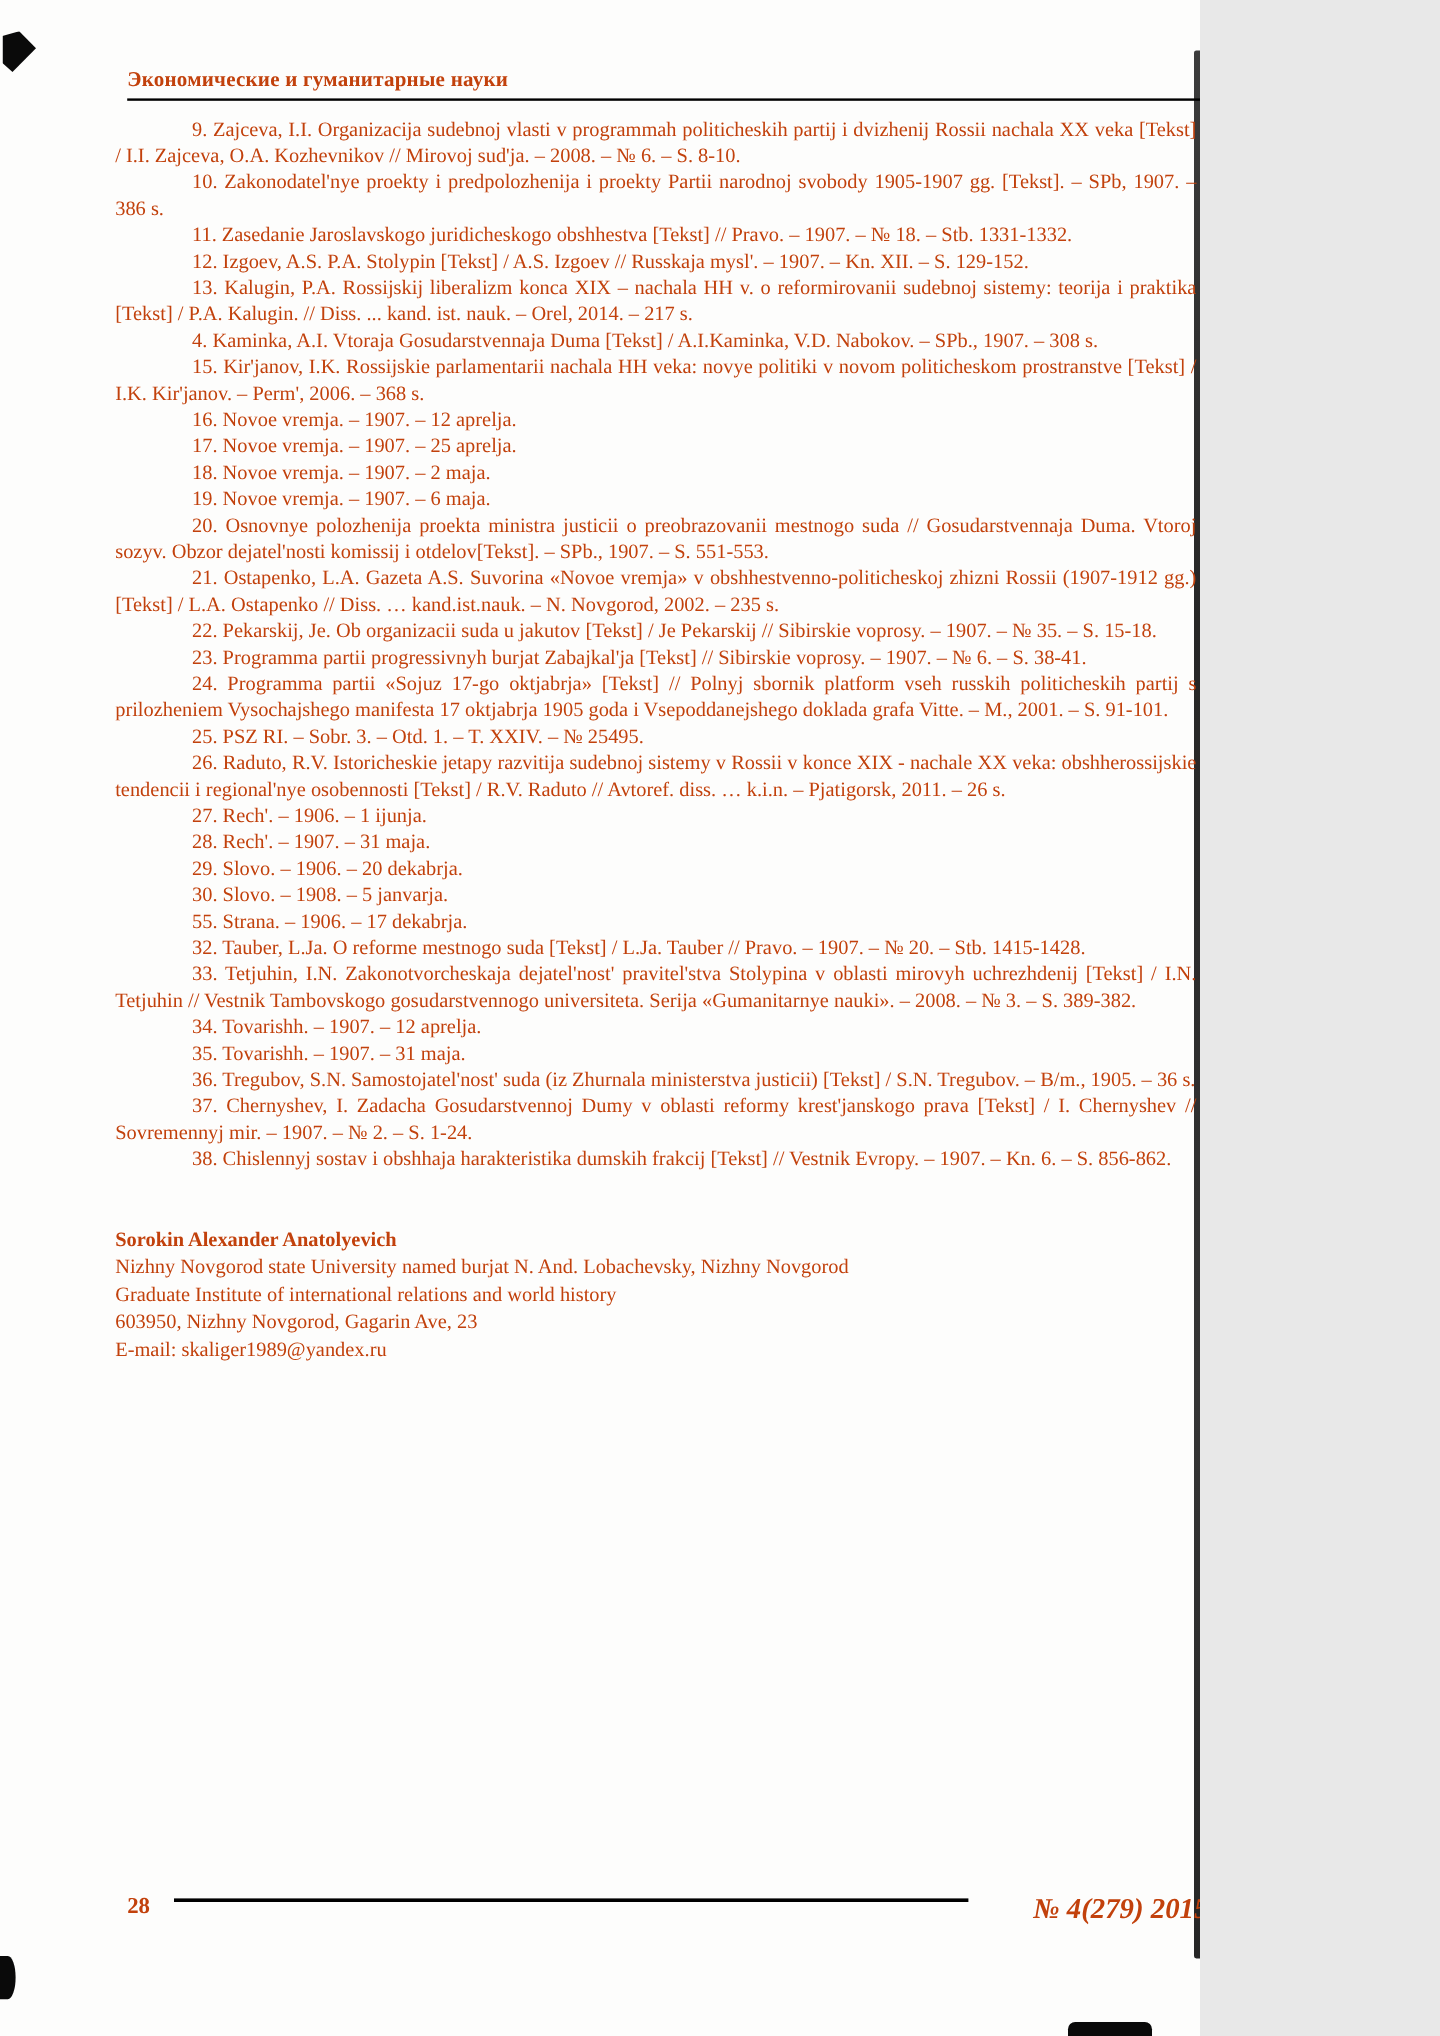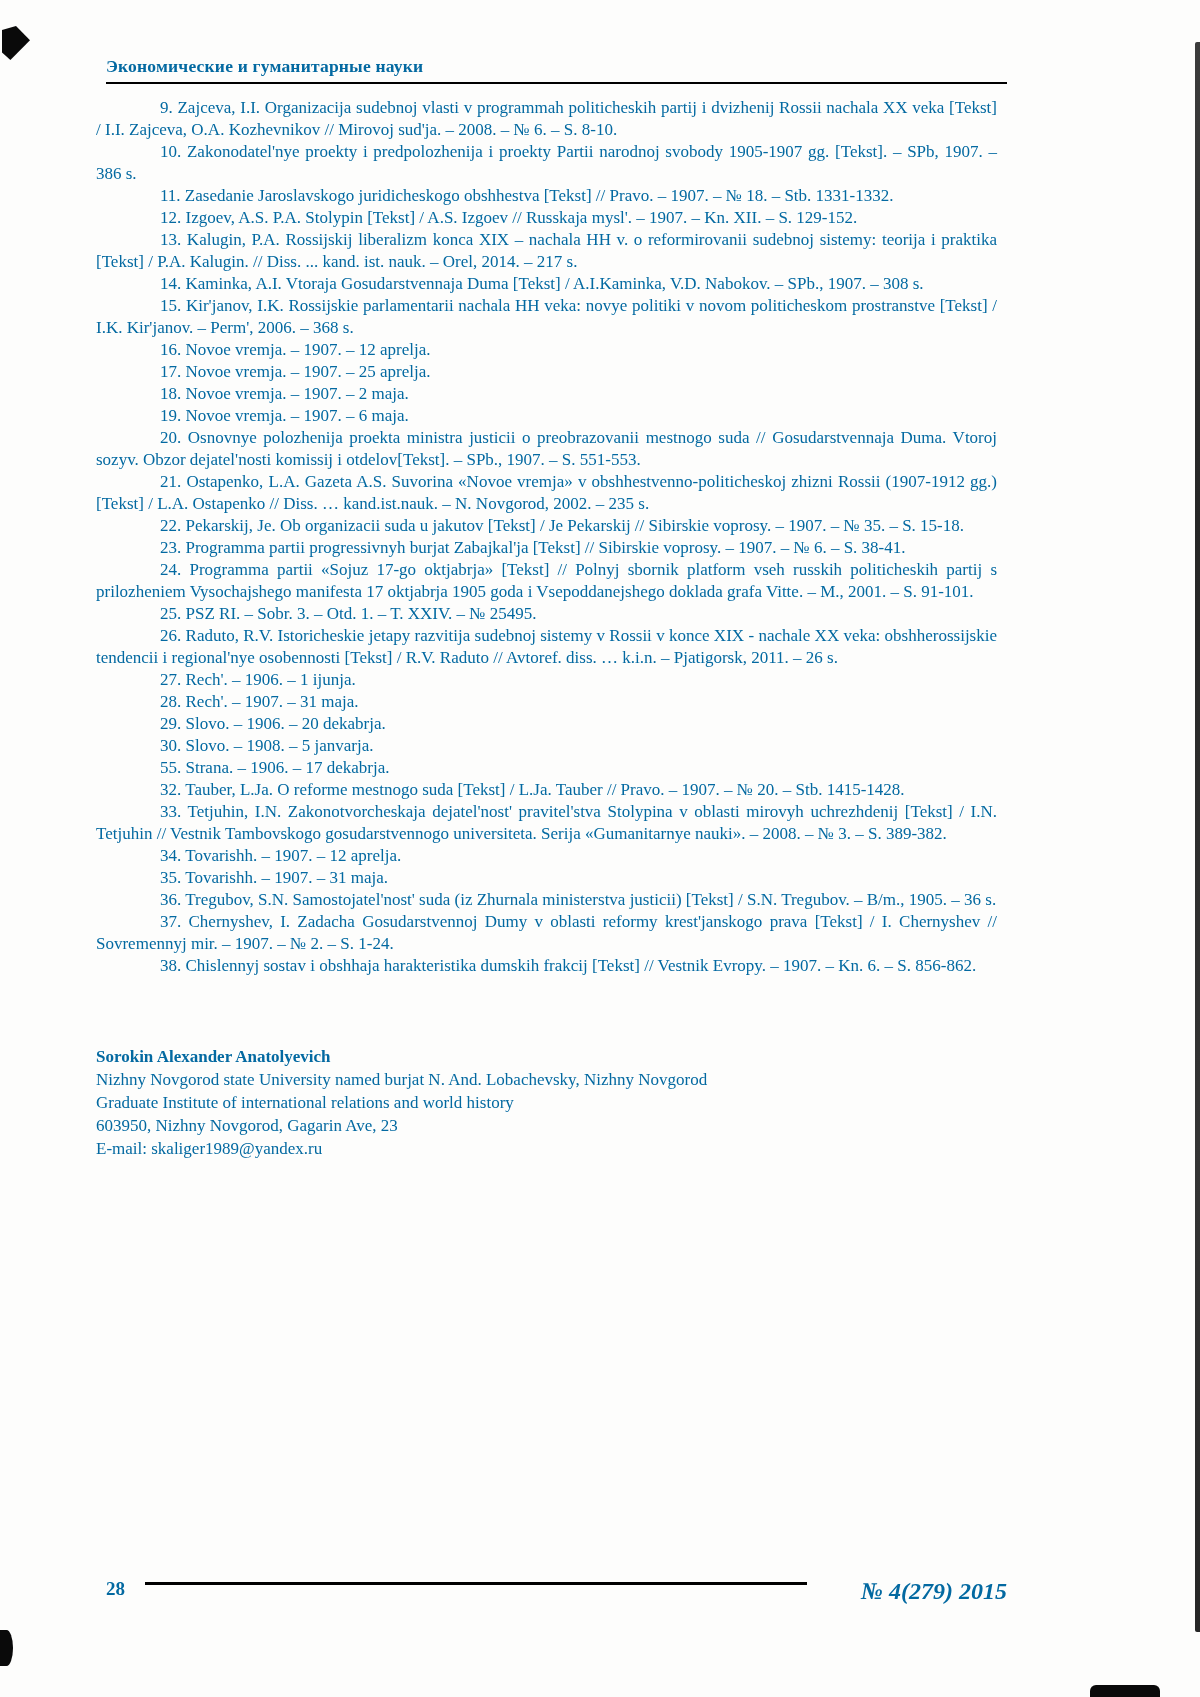--- a/index.html
+++ b/index.html
@@ -1,24 +1,24 @@
 <!DOCTYPE html>
 <html><head>
 <meta charset="utf-8">
 <style>
   * { margin: 0; padding: 0; box-sizing: border-box; }
   html, body { background: #e8e8e8; }
   body { width: 1200px; }
   .page {
     position: relative;
-    width: 1200px;
+    width: 1000px;
     height: 1697px;
     background: #fdfdfc;
     font-family: "Liberation Serif", serif;
-    color: #0369a1;
+    color: #c2410c;
     overflow: hidden;
   }
   .page-header {
     position: absolute;
     left: 106px;
     top: 56px;
     width: 901px;
     border-bottom: 2px solid #000;
     padding-bottom: 5px;
     font-weight: bold;
@@ -30,21 +30,21 @@
     left: 96px;
     top: 97px;
     width: 901px;
   }
   .ref {
     font-size: 17px;
     line-height: 22px;
     text-align: justify;
     text-indent: 64px;
   }
-  .author-block { margin-top: 68px; }
+  .author-block { margin-top: 44px; }
   .author-name {
     font-weight: bold;
     font-size: 17px;
     line-height: 23px;
   }
   .author-line {
     font-size: 17px;
     line-height: 23px;
   }
   .page-footer {
@@ -113,21 +113,21 @@
         <p class="ref">9. Zajceva, I.I. Organizacija sudebnoj vlasti v programmah politicheskih partij i dvizhenij Rossii nachala XX veka [Tekst] / I.I. Zajceva, O.A. Kozhevnikov // Mirovoj sud'ja. – 2008. – № 6. – S. 8-10.</p>
 
         <p class="ref">10. Zakonodatel'nye proekty i predpolozhenija i proekty Partii narodnoj svobody 1905-1907 gg. [Tekst]. – SPb, 1907. – 386 s.</p>
 
         <p class="ref">11. Zasedanie Jaroslavskogo juridicheskogo obshhestva [Tekst] // Pravo. – 1907. – № 18. – Stb. 1331-1332.</p>
 
         <p class="ref">12. Izgoev, A.S. P.A. Stolypin [Tekst] / A.S. Izgoev // Russkaja mysl'. – 1907. – Kn. XII. – S. 129-152.</p>
 
         <p class="ref">13. Kalugin, P.A. Rossijskij liberalizm konca XIX – nachala HH v. o reformirovanii sudebnoj sistemy: teorija i praktika [Tekst] / P.A. Kalugin. // Diss. ... kand. ist. nauk. – Orel, 2014. – 217 s.</p>
 
-        <p class="ref">14. Kaminka, A.I. Vtoraja Gosudarstvennaja Duma [Tekst] / A.I.Kaminka, V.D. Nabokov. – SPb., 1907. – 308 s.</p>
+        <p class="ref">4. Kaminka, A.I. Vtoraja Gosudarstvennaja Duma [Tekst] / A.I.Kaminka, V.D. Nabokov. – SPb., 1907. – 308 s.</p>
 
         <p class="ref">15. Kir'janov, I.K. Rossijskie parlamentarii nachala HH veka: novye politiki v novom politicheskom prostranstve [Tekst] / I.K. Kir'janov. – Perm', 2006. – 368 s.</p>
 
         <p class="ref">16. Novoe vremja. – 1907. – 12 aprelja.</p>
 
         <p class="ref">17. Novoe vremja. – 1907. – 25 aprelja.</p>
 
         <p class="ref">18. Novoe vremja. – 1907. – 2 maja.</p>
 
         <p class="ref">19. Novoe vremja. – 1907. – 6 maja.</p>

